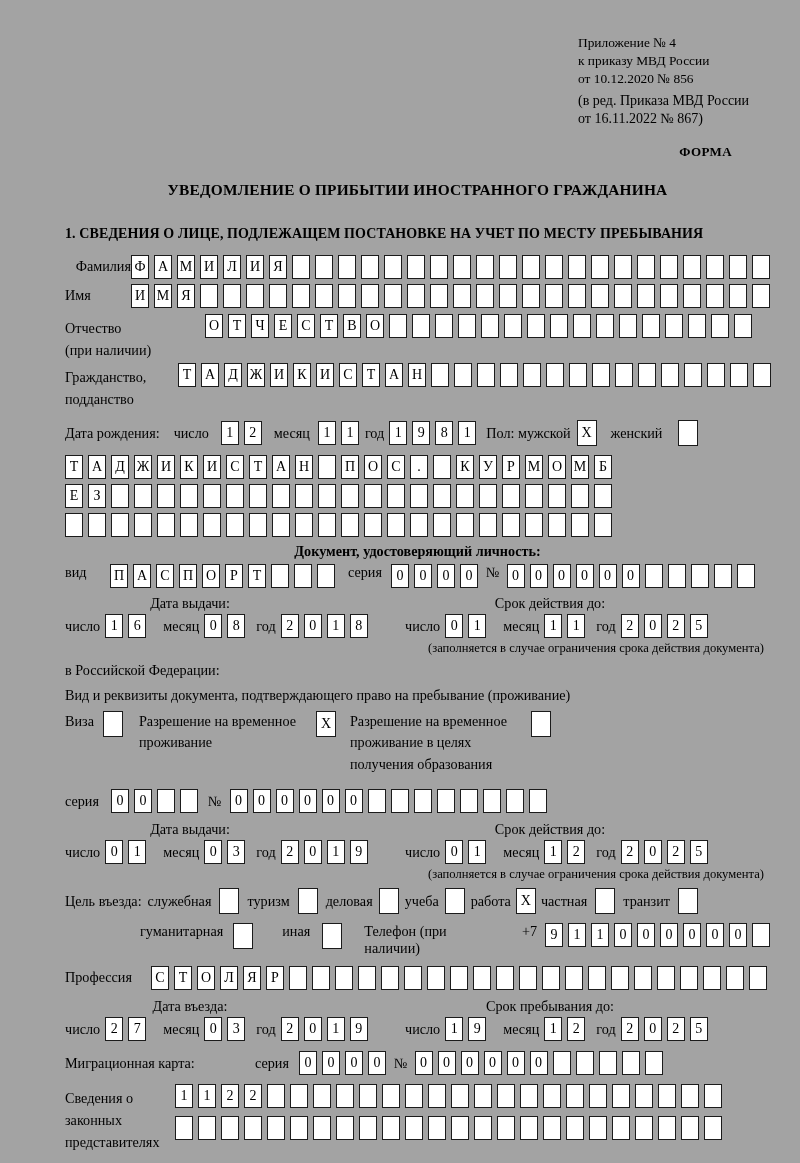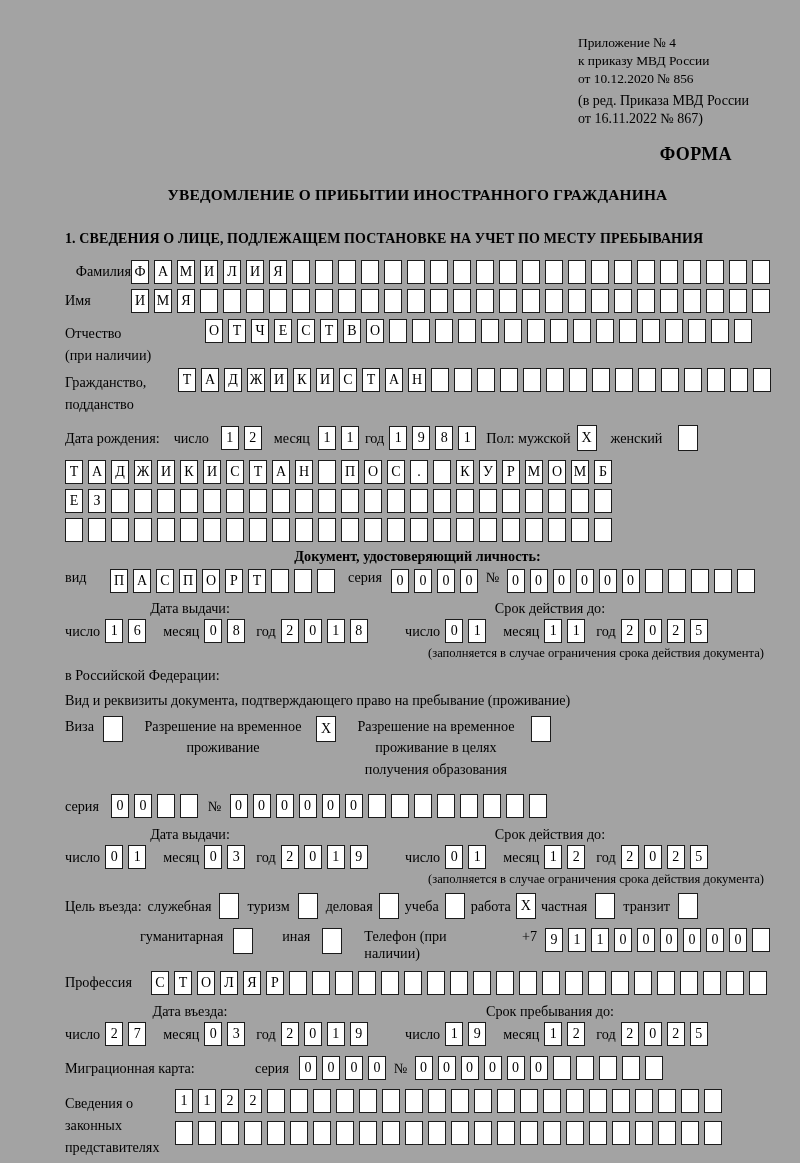--- a/index.html
+++ b/index.html
@@ -4,21 +4,21 @@
 <style>
   html,body{margin:0;padding:0;background:#fff;}
   .page{
     position:relative;width:800px;height:1163px;box-sizing:border-box;
     padding:34px 30px 10px 65px;background:#a3a3a3;color:#000;
     font-family:"Liberation Serif","DejaVu Serif",serif;font-size:14.2px;overflow:hidden;
   }
   
   .appendix{width:190px;margin-left:auto;margin-right:2px;font-size:13.4px;line-height:1.34;}
   .appendix .edition{font-size:14px;margin-top:4px;line-height:1.3;}
-  .forma{text-align:right;padding-right:38px;font-weight:bold;font-size:18px;margin-top:16px;letter-spacing:.4px;}
+  .forma{text-align:right;padding-right:38px;font-weight:bold;font-size:13px;margin-top:16px;letter-spacing:.4px;}
   
   .title{text-align:center;font-weight:bold;font-size:15.4px;line-height:1.55;margin-top:18px;letter-spacing:.2px;}
   .blank{display:inline-block;width:52px;border-bottom:2px solid #3a3a3a;height:.9em;margin-left:10px;}
   .sec1{font-weight:bold;font-size:14px;margin-top:24px;letter-spacing:.1px;}
   
   .frow{display:flex;align-items:flex-start;}
   .lbl{flex:0 0 auto;padding-top:3px;}
   .lblstack div{line-height:1.55;}
   .boxrow{display:flex;gap:5px;flex:0 0 auto;}
   .bx{display:flex;align-items:center;justify-content:center;width:18px;height:24px;flex:0 0 18px;
@@ -27,21 +27,21 @@
   .stack{display:flex;flex-direction:column;gap:5px;}
   
   .dates{display:flex;}
   .dc{display:flex;flex-direction:column;}
   .dc .dhead{text-align:center;margin-bottom:2px;}
   .dgroup{display:flex;align-items:center;gap:5px;}
   .mlab{margin-left:12px;}
   .ylab{margin-left:6px;}
   .note-right{text-align:right;font-size:12.6px;margin-top:3px;padding-right:6px;}
   .opt{display:flex;align-items:flex-start;gap:9px;}
-  .optlabel{text-align:center;line-height:1.5;}
+  .optlabel{text-align:left;line-height:1.5;}
 </style>
 </head>
 <body>
 
 <div class="page">
 
   <div class="appendix">
     <div>Приложение № 4</div>
     <div>к приказу МВД России</div>
     <div>от 10.12.2020 № 856</div>

